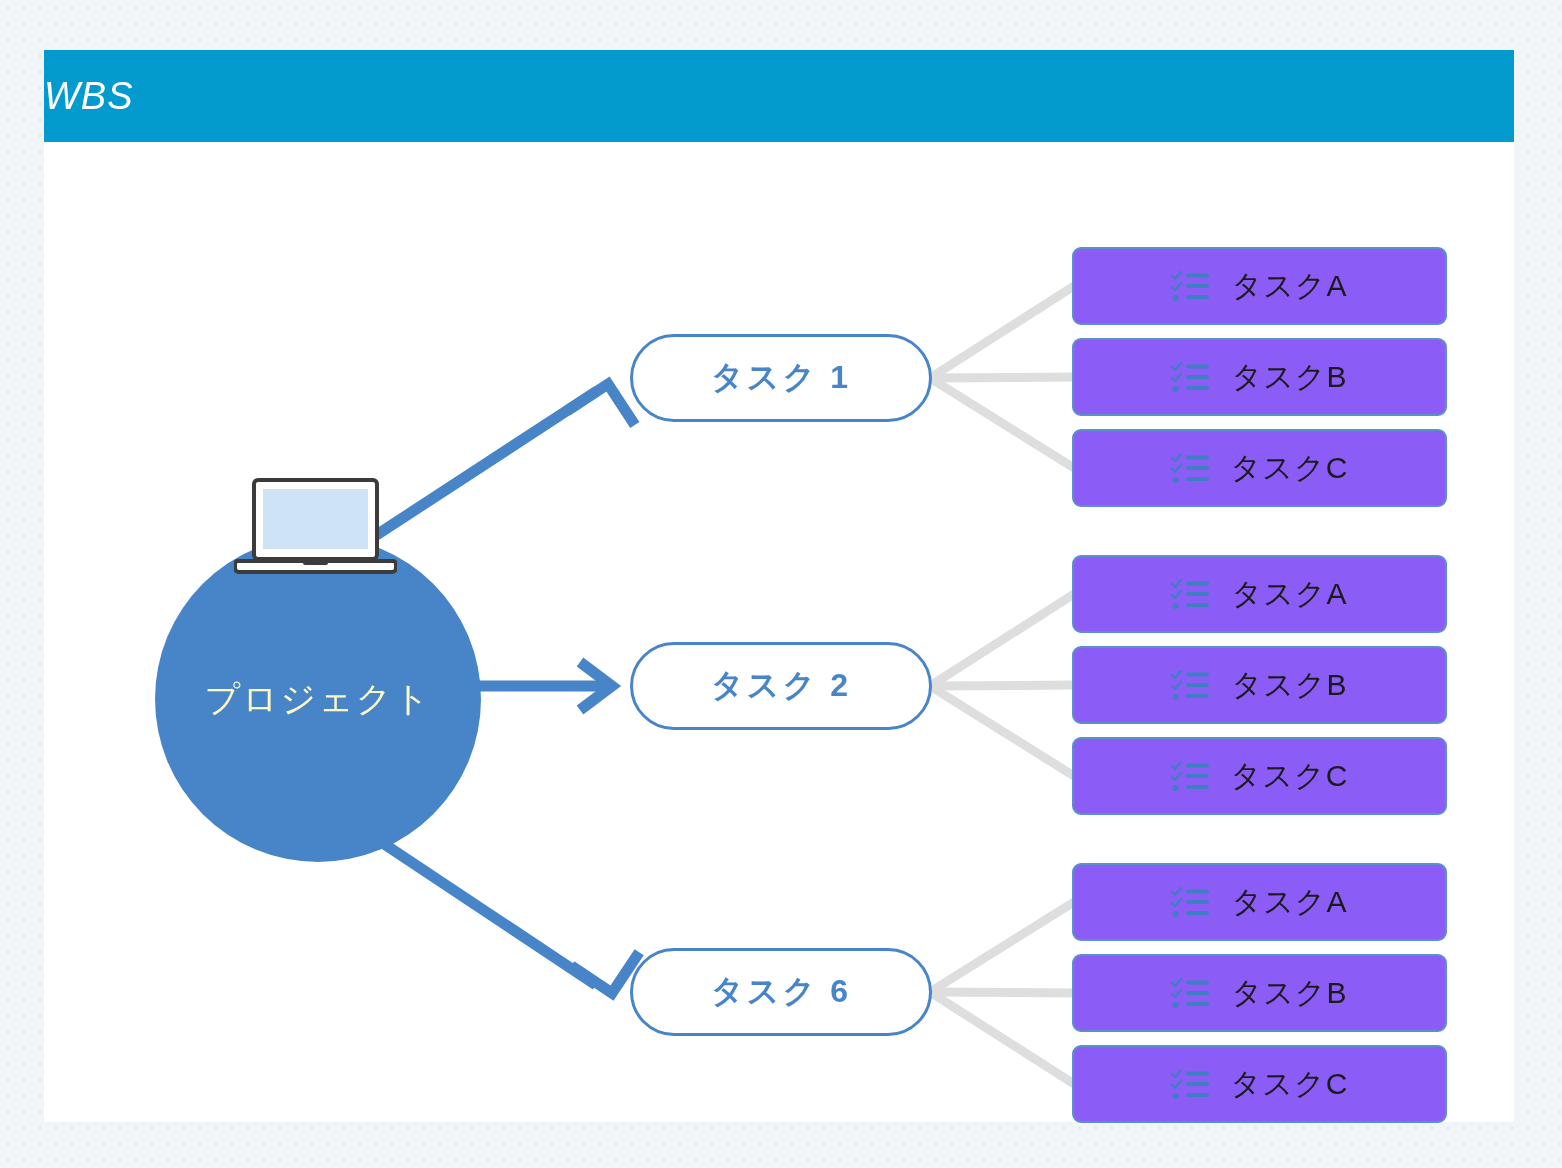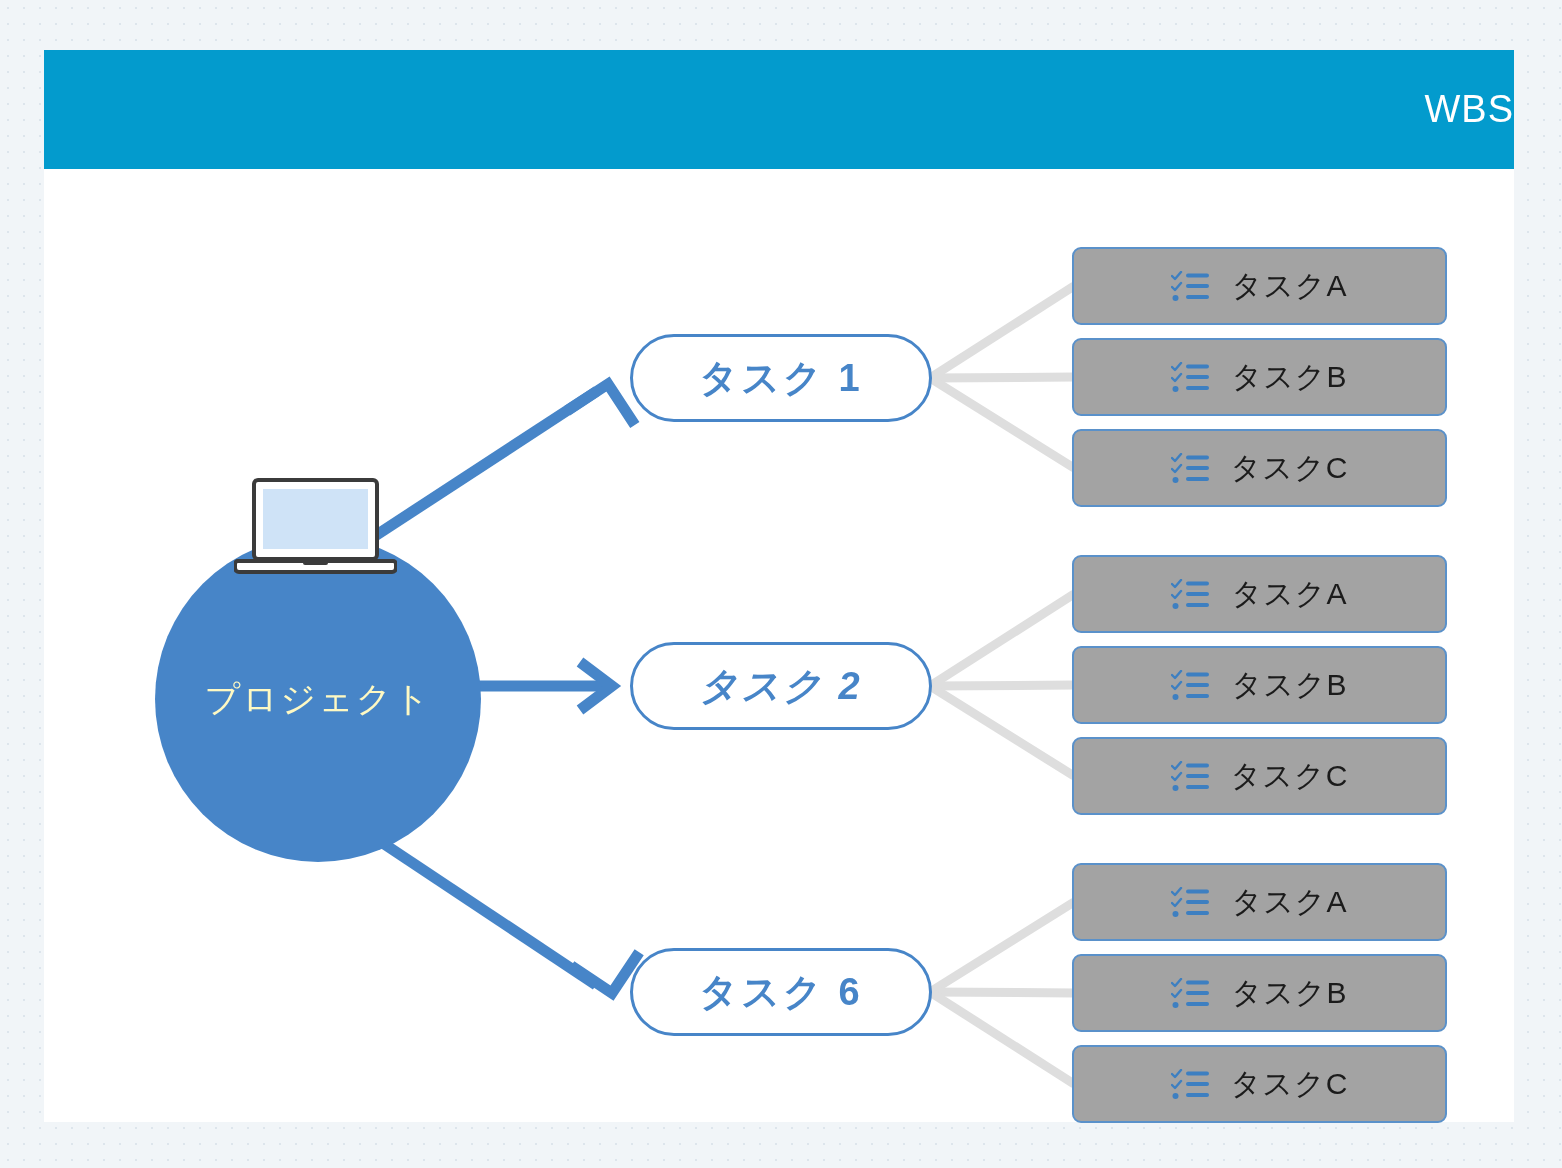--- a/index.html
+++ b/index.html
@@ -20,23 +20,23 @@
     position: absolute;
     left: 44px; top: 50px;
     width: 1470px; height: 1072px;
     background: #ffffff;
   }
 
   
   #header {
     position: absolute;
     left: 0; top: 0;
-    width: 1470px; height: 119px;
+    width: 1470px; height: 92px;
     background: #039bcd;
-    display: flex; align-items: center; justify-content: flex-end;
+    display: flex; align-items: center; justify-content: flex-start; font-style: italic;
   }
   #header-title {
     color: #ffffff;
     font-size: 38px;
     font-weight: 400;
     letter-spacing: 1px;
   }
 
   
   #stage {
@@ -79,37 +79,37 @@
     left: 586px;
     width: 302px; height: 88px;
     border: 3px solid #4785c8;
     border-radius: 44px;
     background: #ffffff;
     display: flex; align-items: center; justify-content: center;
     z-index: 3;
   }
   .task-pill-label {
     color: #4785c8;
-    font-size: 38px;
+    font-size: 32px;
     font-weight: bold;
     letter-spacing: 3px;
     white-space: nowrap;
   }
   #task-pill-0 { top: 186px; }
-  #task-pill-1 { top: 494px; font-style: italic; }
+  #task-pill-1 { top: 494px; }
   #task-pill-2 { top: 800px; }
 
   
   .sub-box {
     position: absolute;
     left: 1028px;
     width: 375px; height: 78px;
     border: 2px solid #5a91ca;
     border-radius: 9px;
-    background: #a3a3a3;
+    background: #8b5cf6;
     display: flex; align-items: center; justify-content: center;
     z-index: 3;
   }
   .sub-icon {
     width: 38px; height: 30px;
     margin-right: 22px;
     flex: 0 0 auto;
   }
   .sub-label {
     color: #1b1b1b;

